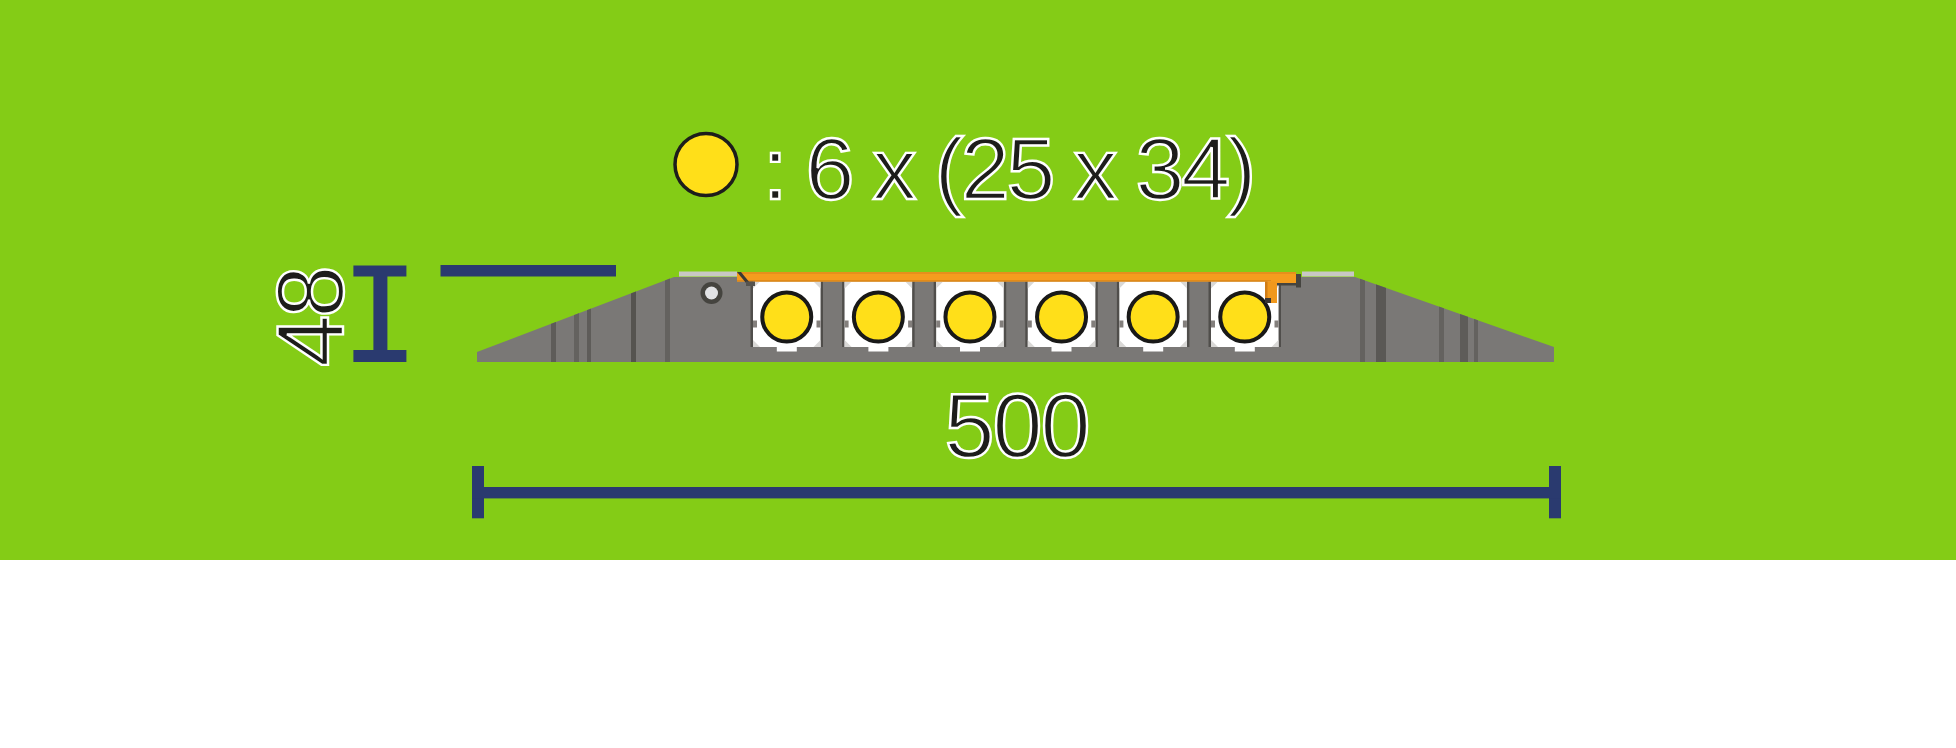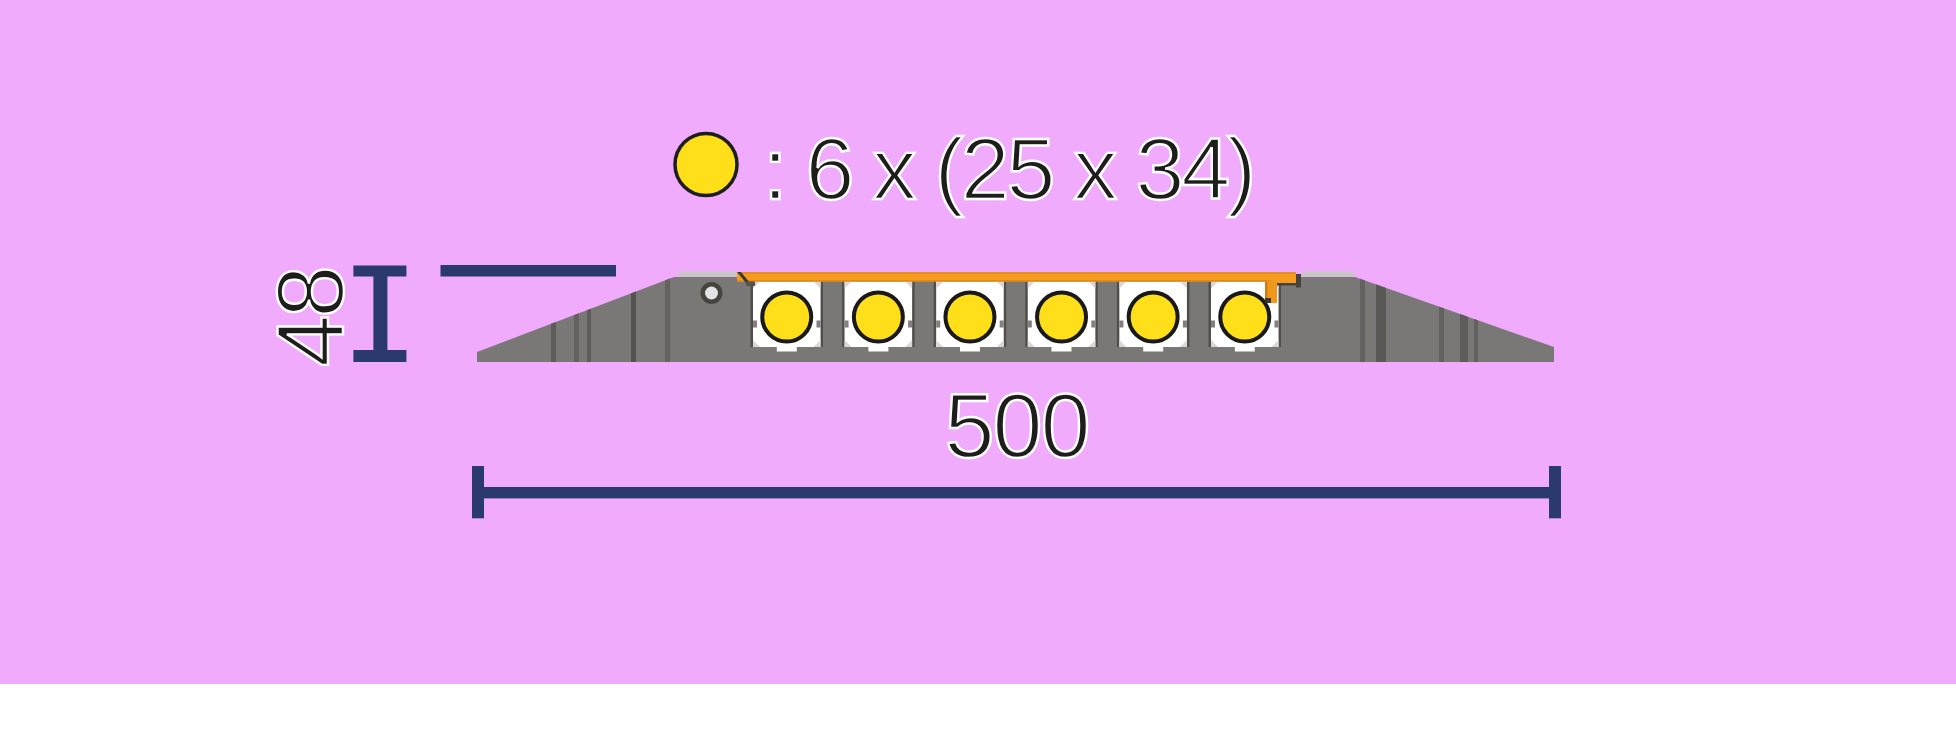--- a/index.html
+++ b/index.html
@@ -1,16 +1,16 @@
 <!DOCTYPE html>
 <html><head>
 <meta charset="utf-8">
 <style>
   html,body{margin:0;padding:0;background:#ffffff;}
-  #canvas{position:relative;width:1956px;height:684px;background:#f0abfc;overflow:hidden;
+  #canvas{position:relative;width:1956px;height:560px;background:#84cc16;overflow:hidden;
           font-family:"Liberation Sans", sans-serif;}
   svg{position:absolute;left:0;top:0;}
 </style>
 </head>
 <body>
 <div id="canvas">
 <svg width="1956" height="748" viewBox="0 0 1956 748">
   <defs>
     <clipPath id="bodyclip">
       <path d="M477,352 L674,277 L1355,277 L1554,347 L1554,362 L477,362 Z"></path>

